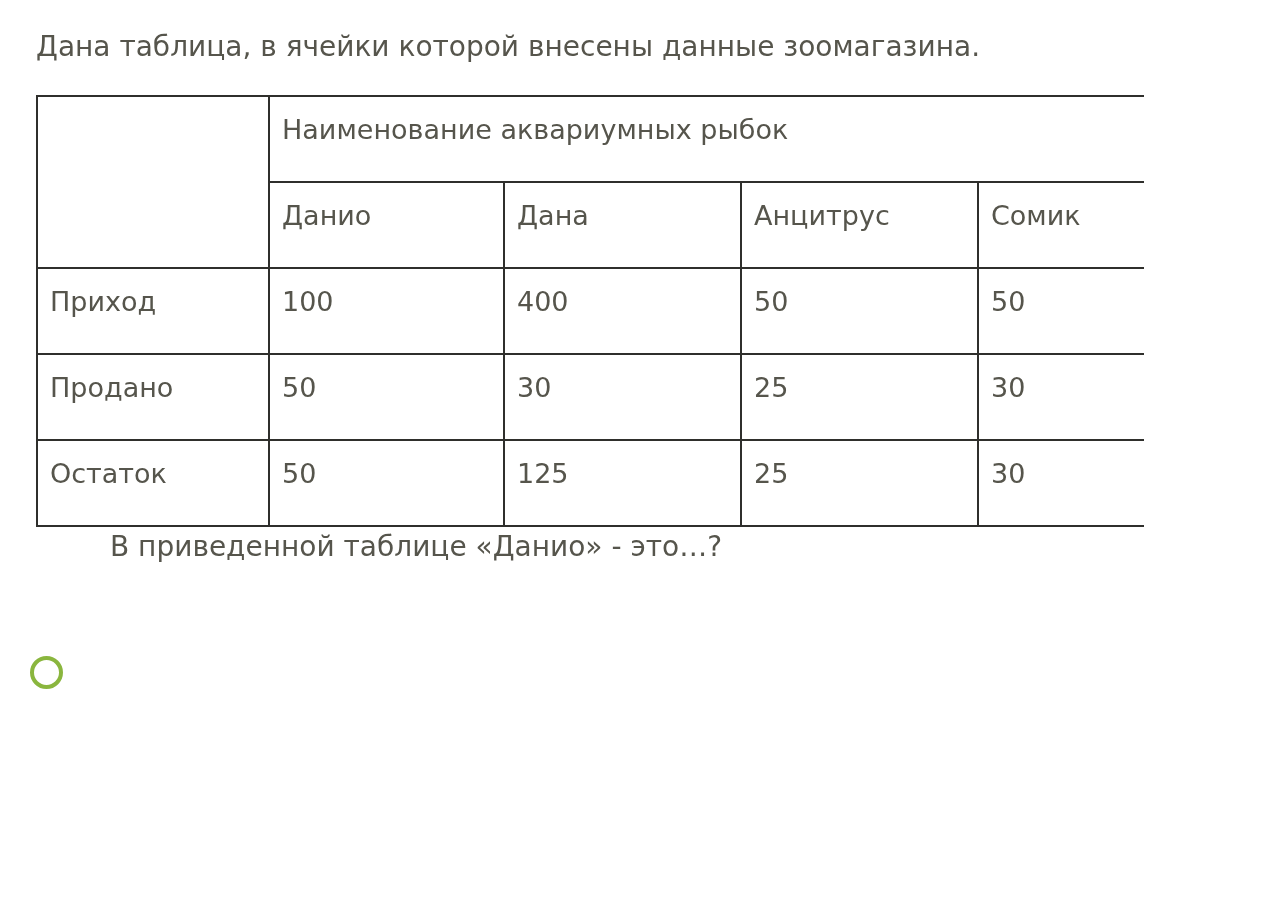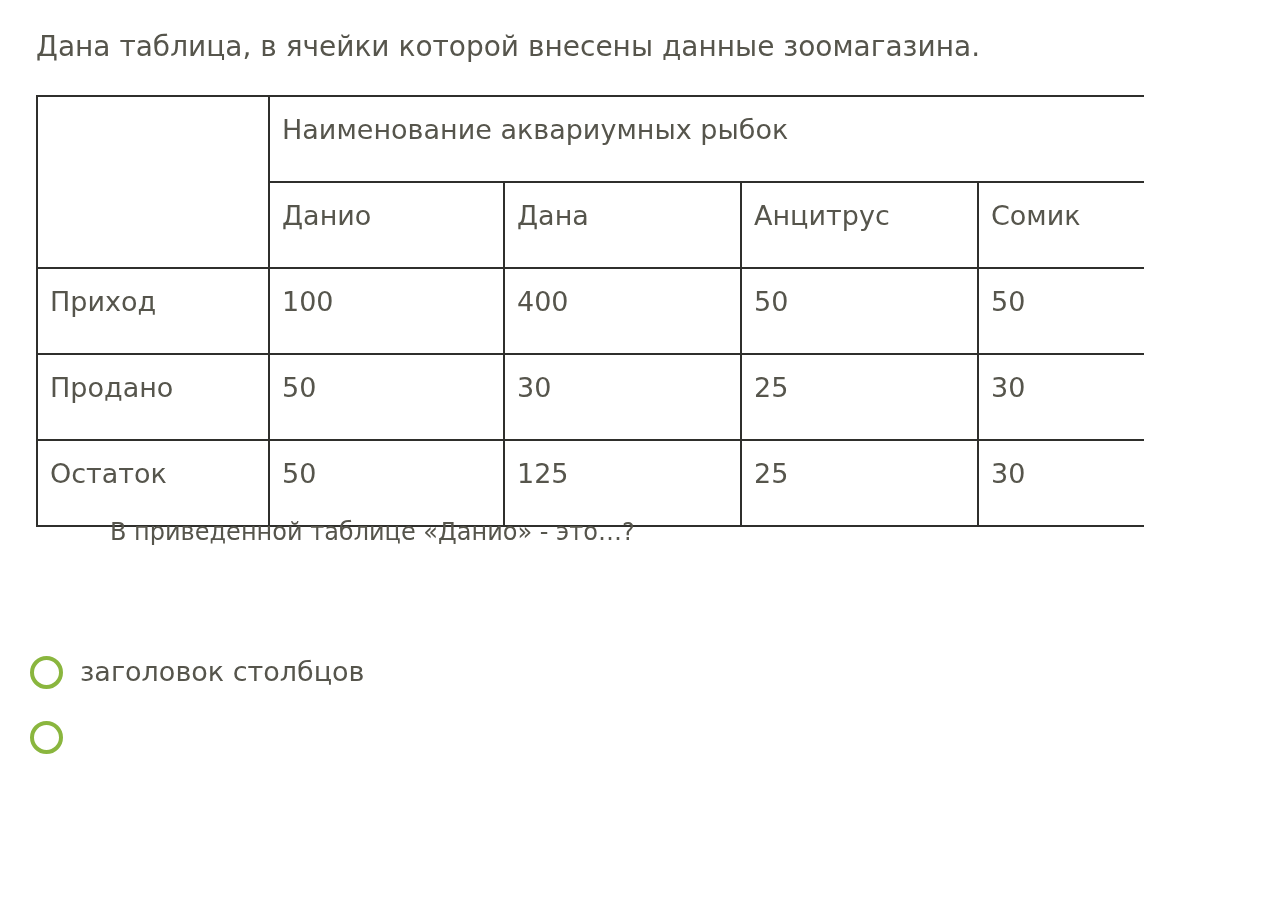--- a/index.html
+++ b/index.html
@@ -46,22 +46,22 @@
     font-size: 27px;
     font-weight: normal;
     line-height: 1.35;
     color: var(--text);
     overflow: hidden;
   }
   .data-table tr { height: 86px; }
   .question {
     position: absolute;
     left: 110px;
-    top: 518px;
-    font-size: 24px;
+    top: 530px;
+    font-size: 28px;
     line-height: 1.2;
     white-space: nowrap;
   }
   .options {
     position: absolute;
     left: 30px;
     top: 654px;
   }
   .option {
     display: flex;
@@ -133,20 +133,16 @@
         <td>30</td>
       </tr>
     </tbody>
   </table>
 
   <div class="question">В приведенной таблице «Данио» - это…?</div>
 
   <div class="options">
     <div class="option">
       <span class="radio"></span>
-      <span class="option-label">заголовок столбцов</span>
-    </div>
-    <div class="option">
-      <span class="radio"></span>
     </div>
   </div>
 
 </div>
 
 </body></html>

